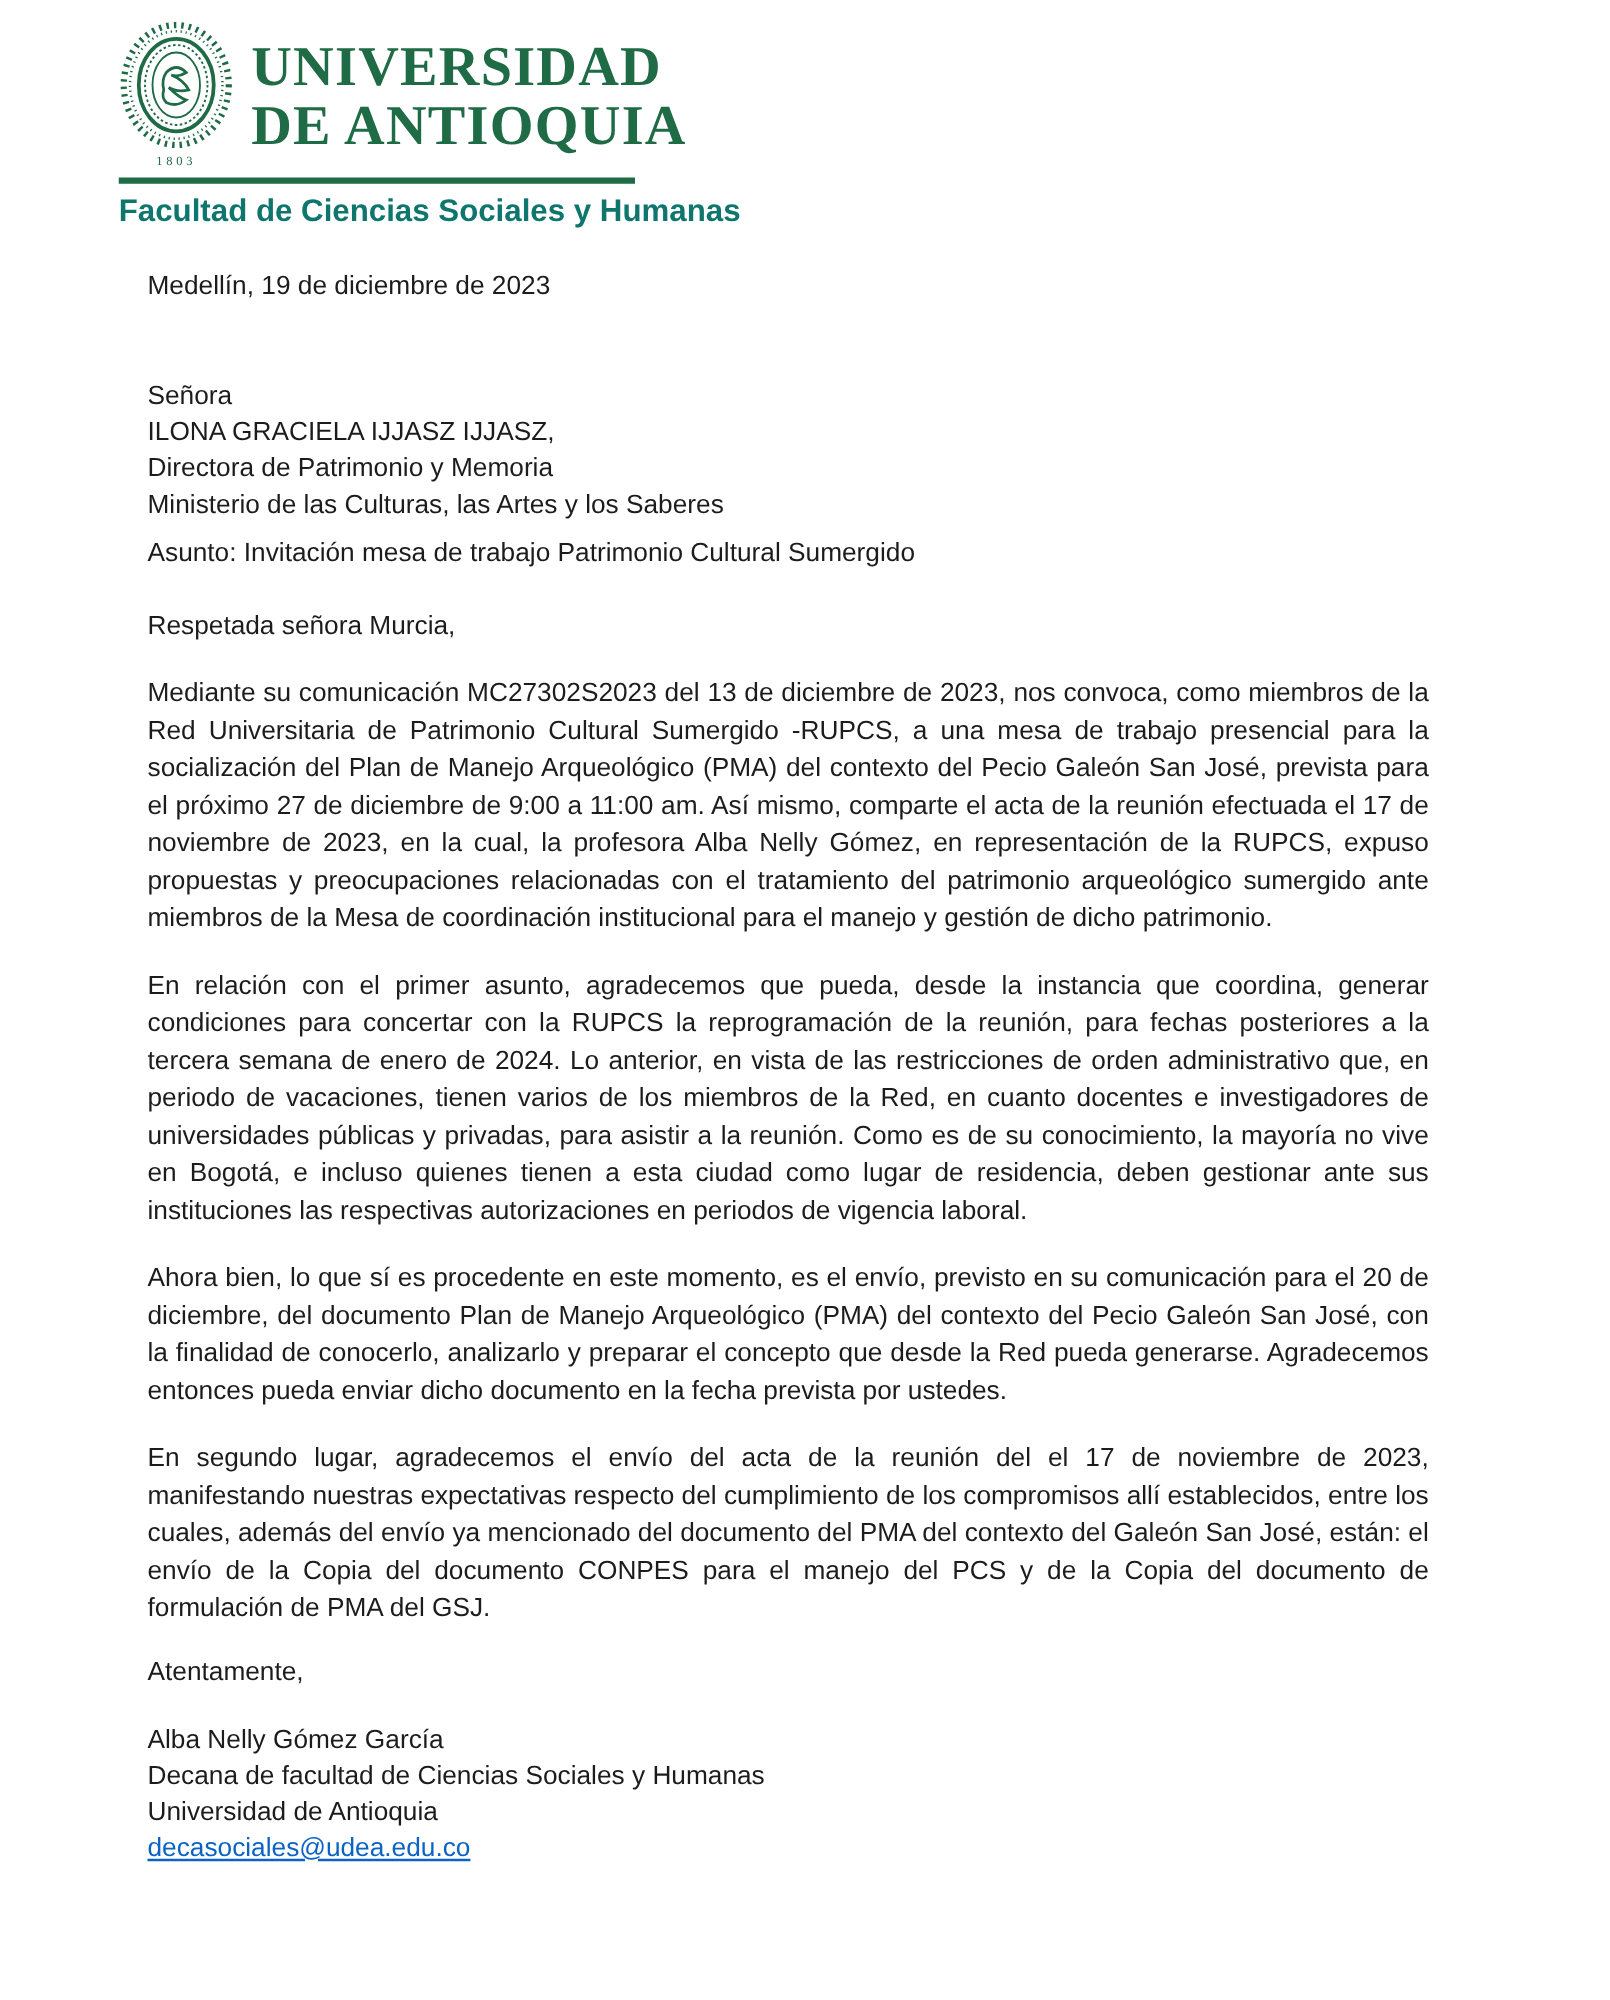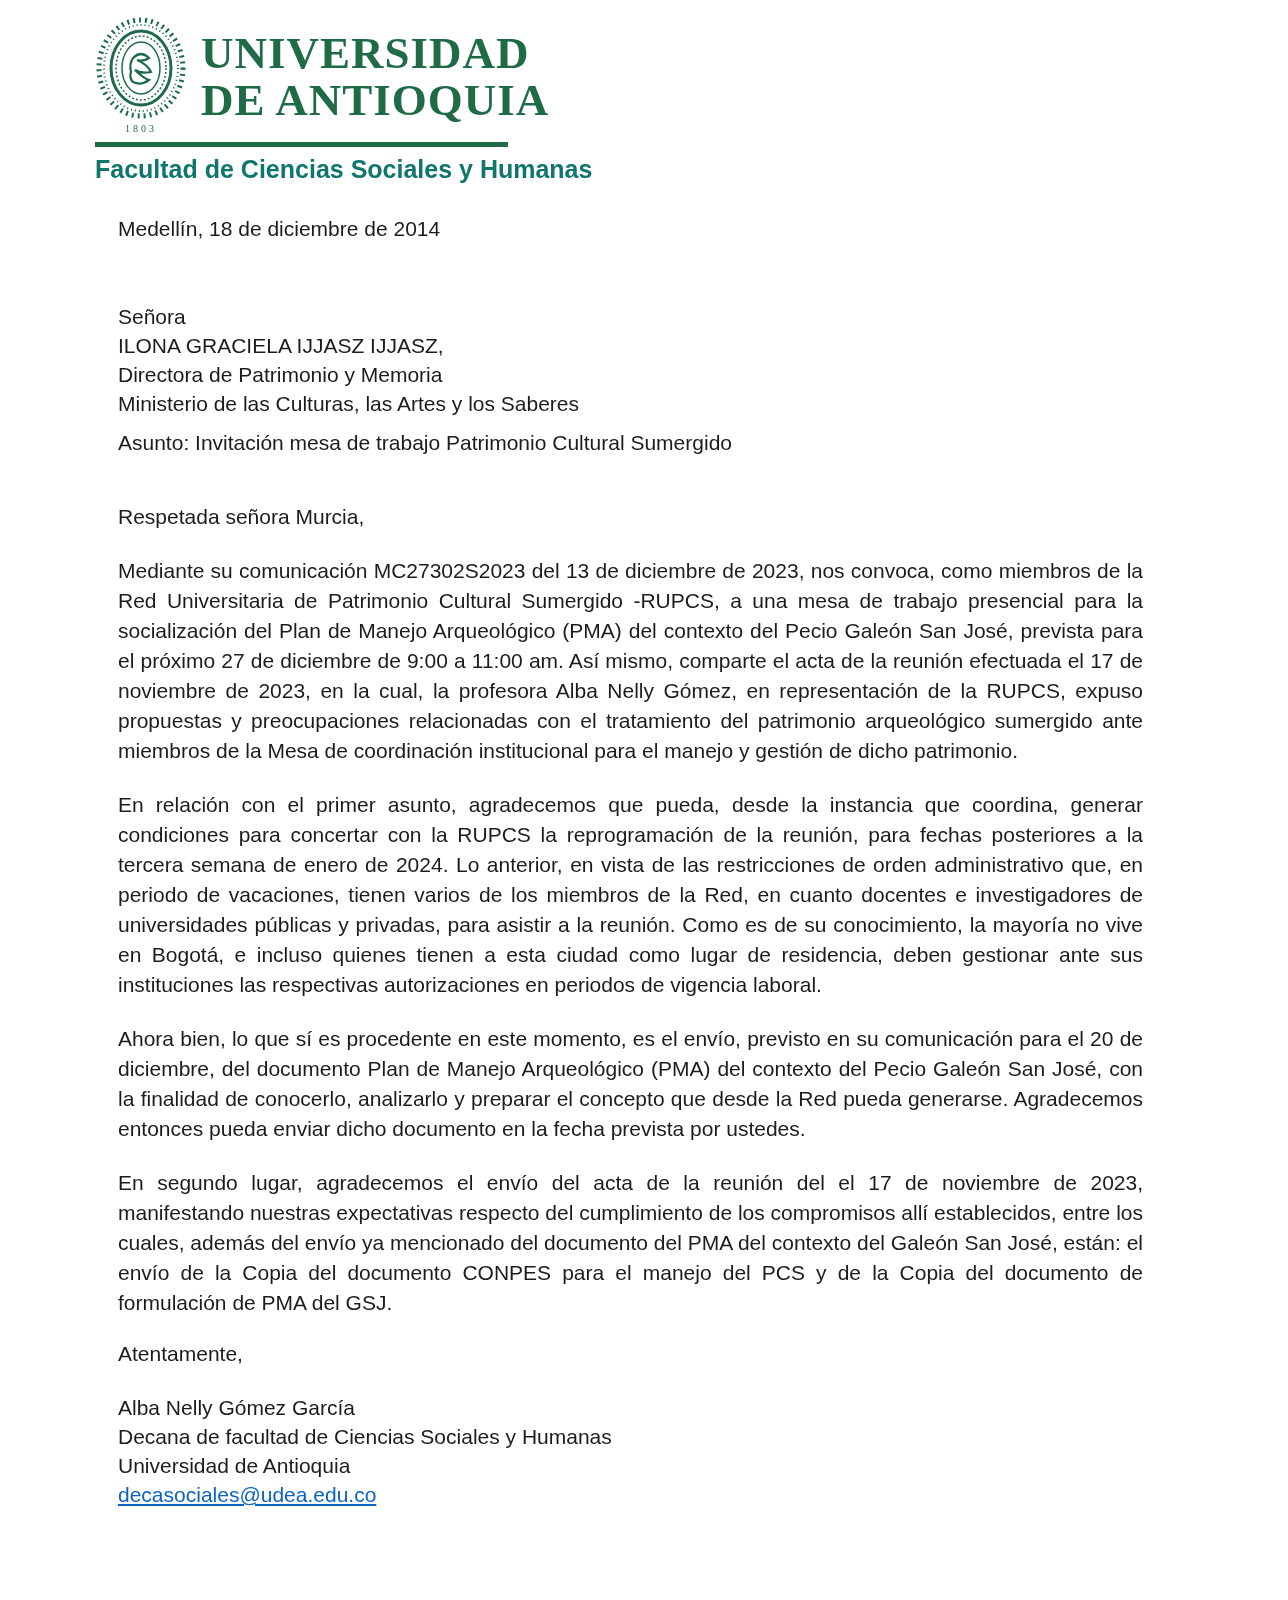--- a/index.html
+++ b/index.html
@@ -22,21 +22,21 @@
     font-size:25px;color:#0f766e;margin-top:8px;white-space:nowrap;
   }
   
   .letter{
     margin:30px 145px 0 118px;
     font-size:21px;line-height:30px;color:#1c1c1c;
   }
   .dateline{margin-bottom:58px;}
   .recipient div{line-height:29px;}
   .subject{margin-top:10px;}
-  .salutation{margin-top:44px;}
+  .salutation{margin-top:28px;}
   .para{margin-top:24px;text-align:justify;}
   .closing{}
   .signature{margin-top:24px;}
   .signature div{line-height:29px;}
   .email a{color:#0b63c5;text-decoration:underline;}
 </style>
 </head>
 <body>
 
 <div class="page">
@@ -59,21 +59,21 @@
         <div>UNIVERSIDAD</div>
         <div>DE ANTIOQUIA</div>
       </div>
     </div>
     <div class="rule"></div>
     <div class="faculty">Facultad de Ciencias Sociales y Humanas</div>
   </div>
 
   <div class="letter">
 
-    <div class="dateline">Medellín, 18 de diciembre de 2014</div>
+    <div class="dateline">Medellín, 19 de diciembre de 2023</div>
 
     <div class="recipient">
       <div>Señora</div>
       <div>ILONA GRACIELA IJJASZ IJJASZ,</div>
       <div>Directora de Patrimonio y Memoria</div>
       <div>Ministerio de las Culturas, las Artes y los Saberes</div>
     </div>
 
     <div class="subject">Asunto: Invitación mesa de trabajo Patrimonio Cultural Sumergido</div>
 

